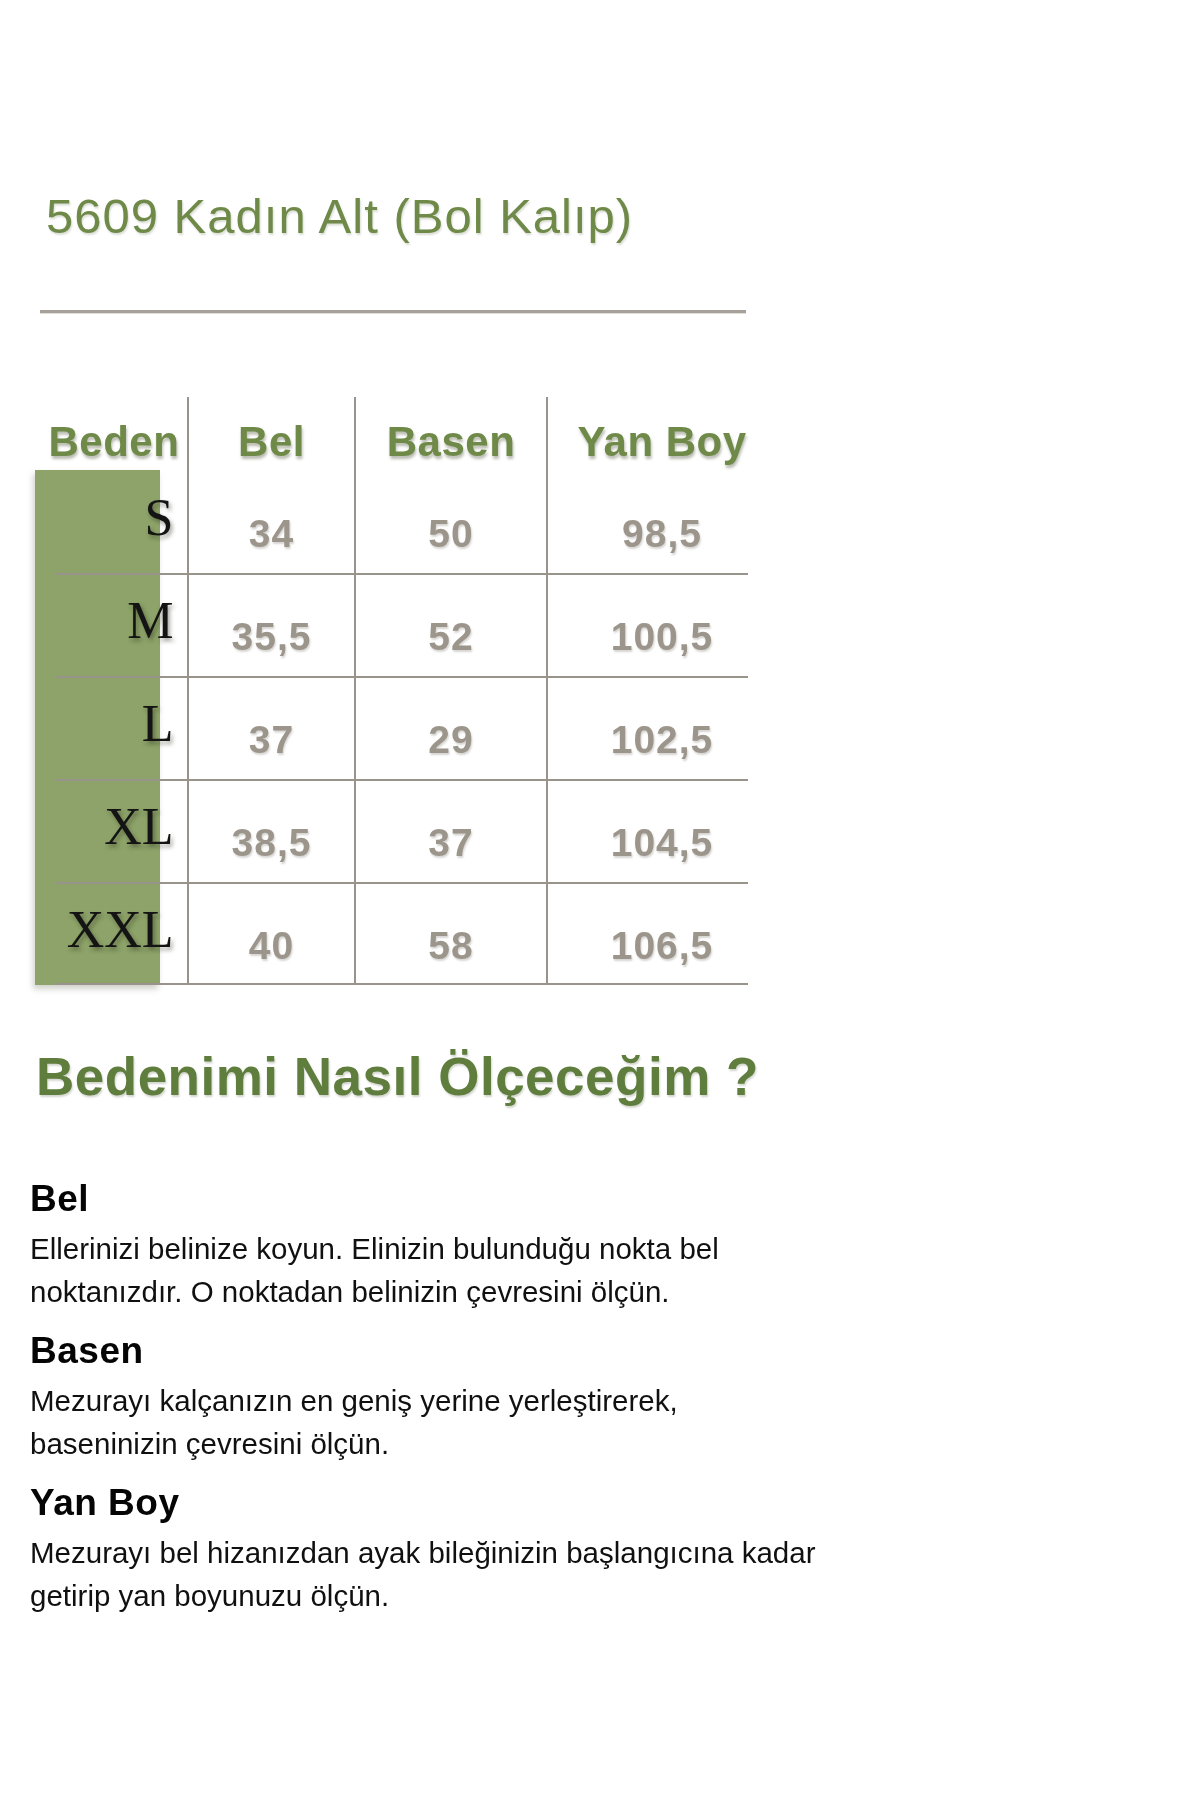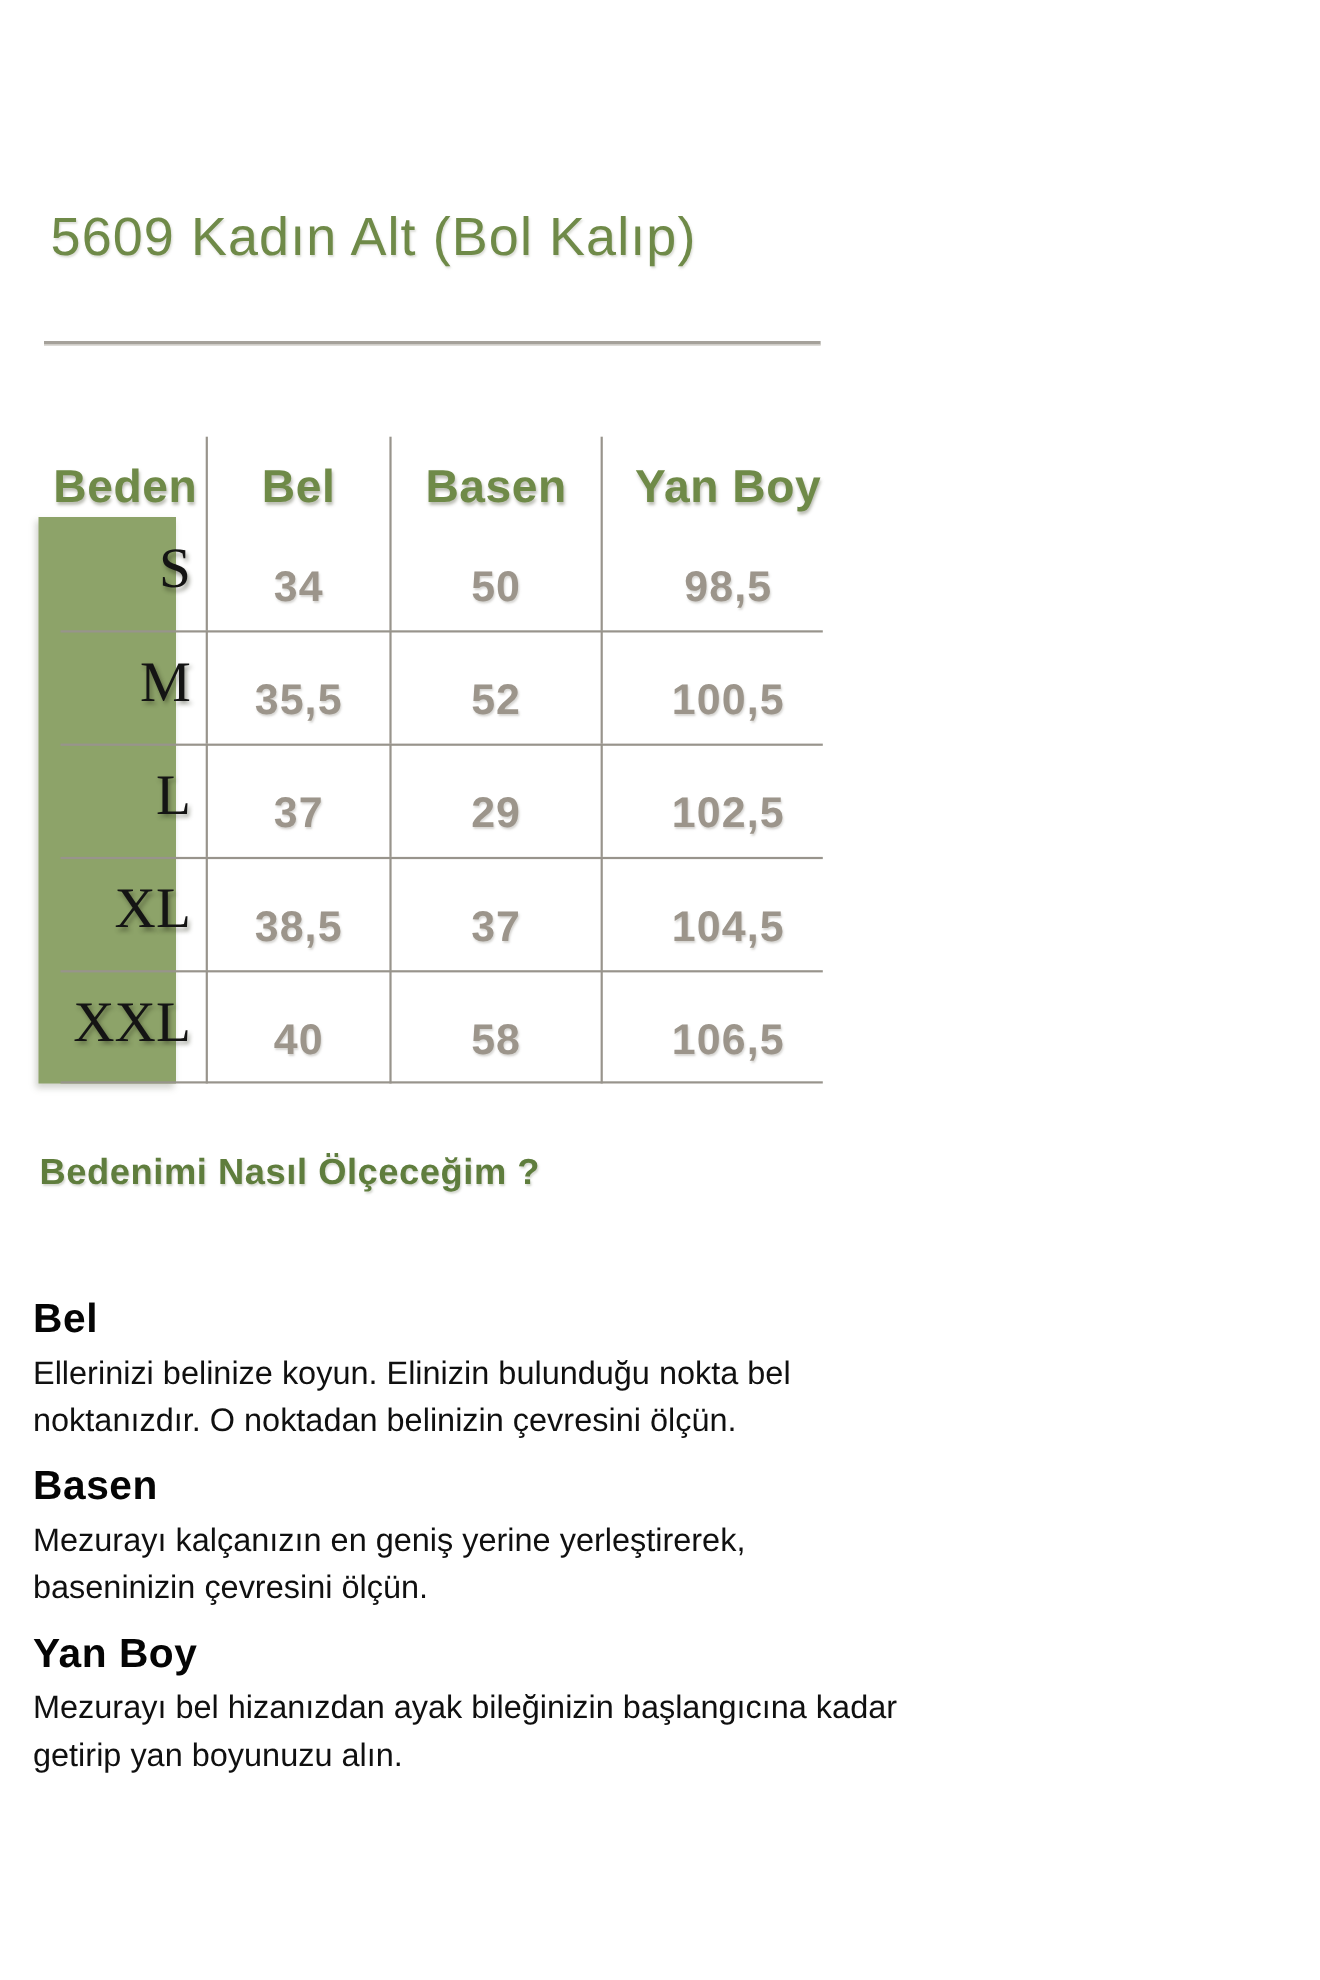--- a/index.html
+++ b/index.html
@@ -70,21 +70,21 @@
   }
   .hline{
     position:absolute;left:20px;width:693px;height:2px;
     background:var(--line-gray);
   }
   .hl1{top:176px;} .hl2{top:279px;} .hl3{top:382px;} .hl4{top:485px;} .hl5{top:586px;}
 
   
   .guide-heading{
     position:absolute;left:36px;top:1046px;
-    font-size:33px;font-weight:800;letter-spacing:0.5px;
+    font-size:53px;font-weight:800;letter-spacing:0.5px;
     color:var(--green-heading);
     text-shadow:1px 2px 2px rgba(80,90,60,0.25);
     white-space:nowrap;
   }
   .guide{
     position:absolute;left:30px;top:1178px;width:790px;
     color:var(--ink);
   }
   .guide h3{
     font-size:37px;font-weight:700;color:#050505;
@@ -209,17 +209,17 @@
     <section>
       <h3>Bel</h3>
       <p>Ellerinizi belinize koyun. Elinizin bulunduğu nokta bel noktanızdır. O noktadan belinizin çevresini ölçün.</p>
     </section>
     <section>
       <h3>Basen</h3>
       <p>Mezurayı kalçanızın en geniş yerine yerleştirerek, baseninizin çevresini ölçün.</p>
     </section>
     <section>
       <h3>Yan Boy</h3>
-      <p>Mezurayı bel hizanızdan ayak bileğinizin başlangıcına kadar getirip yan boyunuzu alın.</p>
+      <p>Mezurayı bel hizanızdan ayak bileğinizin başlangıcına kadar getirip yan boyunuzu ölçün.</p>
     </section>
   </div>
 
 </div>
 
 </body></html>

